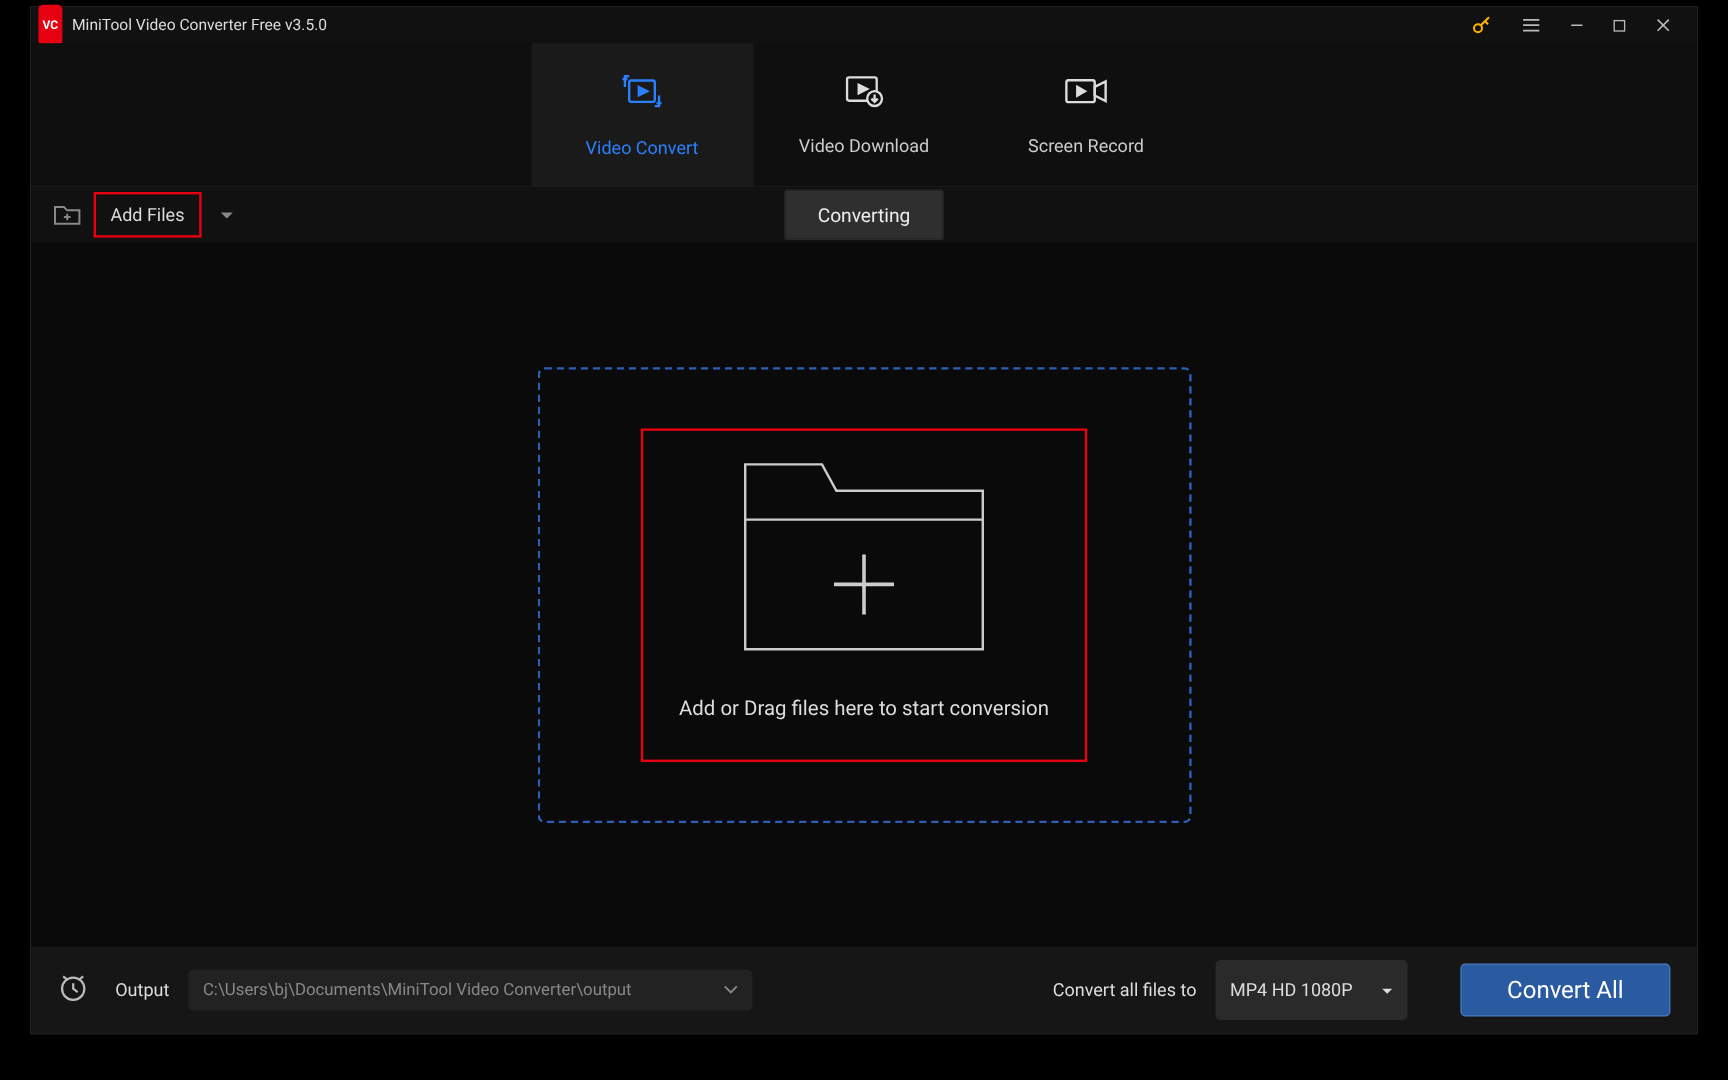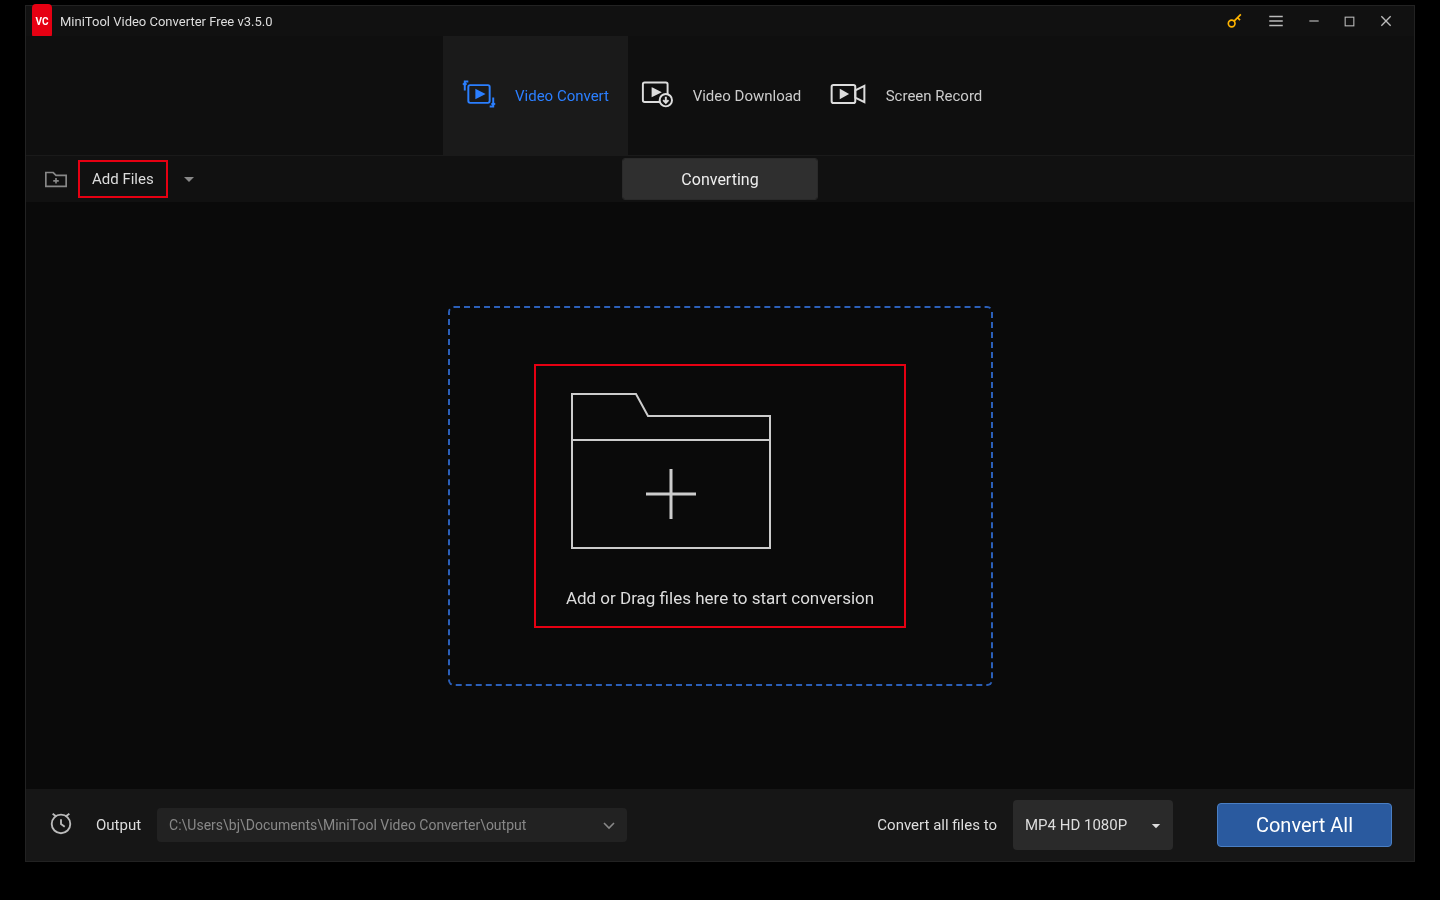--- a/index.html
+++ b/index.html
@@ -9,39 +9,39 @@
 
 .titlebar { height: 30px; background: #111; display: flex; align-items: center; padding: 0 6px; }
 .app-icon { width: 20px; height: 34px; background: #e60012; border-radius: 4px; display: flex; align-items: center; justify-content: center; color: #fff; font-size: 10px; font-weight: bold; margin-right: 8px; }
 .app-title { color: #ddd; font-size: 13px; flex: 1; }
 .tb-controls { display: flex; align-items: center; gap: 22px; padding-right: 14px; }
 .tb-icon { color: #bbb; cursor: pointer; display: flex; align-items: center; justify-content: center; }
 .key-icon { color: #ffb400; }
 
 
 .main-nav { height: 120px; background: #0f0f0f; display: flex; justify-content: center; border-bottom: 1px solid #1a1a1a; }
-.nav-tab { width: 185px; display: flex; flex-direction: row; align-items: center; justify-content: center; gap: 18px; cursor: pointer; color: #ccc; font-size: 15px; }
+.nav-tab { width: 185px; display: flex; flex-direction: column; align-items: center; justify-content: center; gap: 18px; cursor: pointer; color: #ccc; font-size: 15px; }
 .nav-tab.active { background: #1a1a1a; color: #2b7fff; }
 .nav-tab.active .nav-icon { color: #2b7fff; }
 .nav-icon { color: #ddd; }
 
 
 .sub-toolbar { height: 46px; background: #111; display: flex; align-items: center; padding: 0 18px; gap: 8px; position: relative; text-align: right; }
 .add-files-wrap { display: flex; align-items: center; gap: 10px; }
 .folder-plus-icon { color: #888; display: flex; align-items: center; }
 .add-files-btn { color: #ddd; font-size: 15px; padding: 8px 12px; border: 2px solid #e60012; cursor: pointer; }
 .dropdown-triangle { color: #888; margin-left: 4px; cursor: pointer; }
 .sub-tabs { position: absolute; left: 50%; transform: translateX(-50%); display: flex; border: 1px solid #2a2a2a; border-radius: 3px; overflow: hidden; }
-.sub-tab { width: 194px; height: 40px; display: flex; align-items: center; justify-content: center; color: #999; font-size: 16px; cursor: pointer; background: #151515; }
+.sub-tab { width: 131px; height: 40px; display: flex; align-items: center; justify-content: center; color: #999; font-size: 16px; cursor: pointer; background: #151515; }
 .sub-tab.active { background: #2f2f2f; color: #eee; }
 
 
 .main-area { flex: 1; background: #0a0a0a; display: flex; align-items: center; justify-content: center; }
 .drop-zone { width: 545px; height: 380px; border: 2px dashed #2b5fb8; border-radius: 6px; display: flex; align-items: center; justify-content: center; }
-.drop-inner { border: 2px solid #e60012; padding: 20px 30px 18px; display: flex; flex-direction: column; gap: 28px; cursor: pointer; }
+.drop-inner { border: 2px solid #e60012; padding: 20px 30px 32px; display: flex; flex-direction: column; align-items: center; gap: 28px; cursor: pointer; }
 .drop-text { color: #ddd; font-size: 17px; }
 
 
 .bottom-bar { height: 72px; background: #161616; display: flex; align-items: center; padding: 0 22px; gap: 16px; }
 .clock-icon { color: #bbb; }
 .output-label { color: #ddd; font-size: 15px; margin-left: 6px; }
 .output-path { width: 470px; height: 34px; background: #222; border-radius: 4px; display: flex; align-items: center; padding: 0 12px; color: #888; font-size: 14px; justify-content: space-between; cursor: pointer; }
 .output-path .chev { color: #888; }
 .spacer { flex: 1; }
 .convert-label { color: #ddd; font-size: 15px; }

